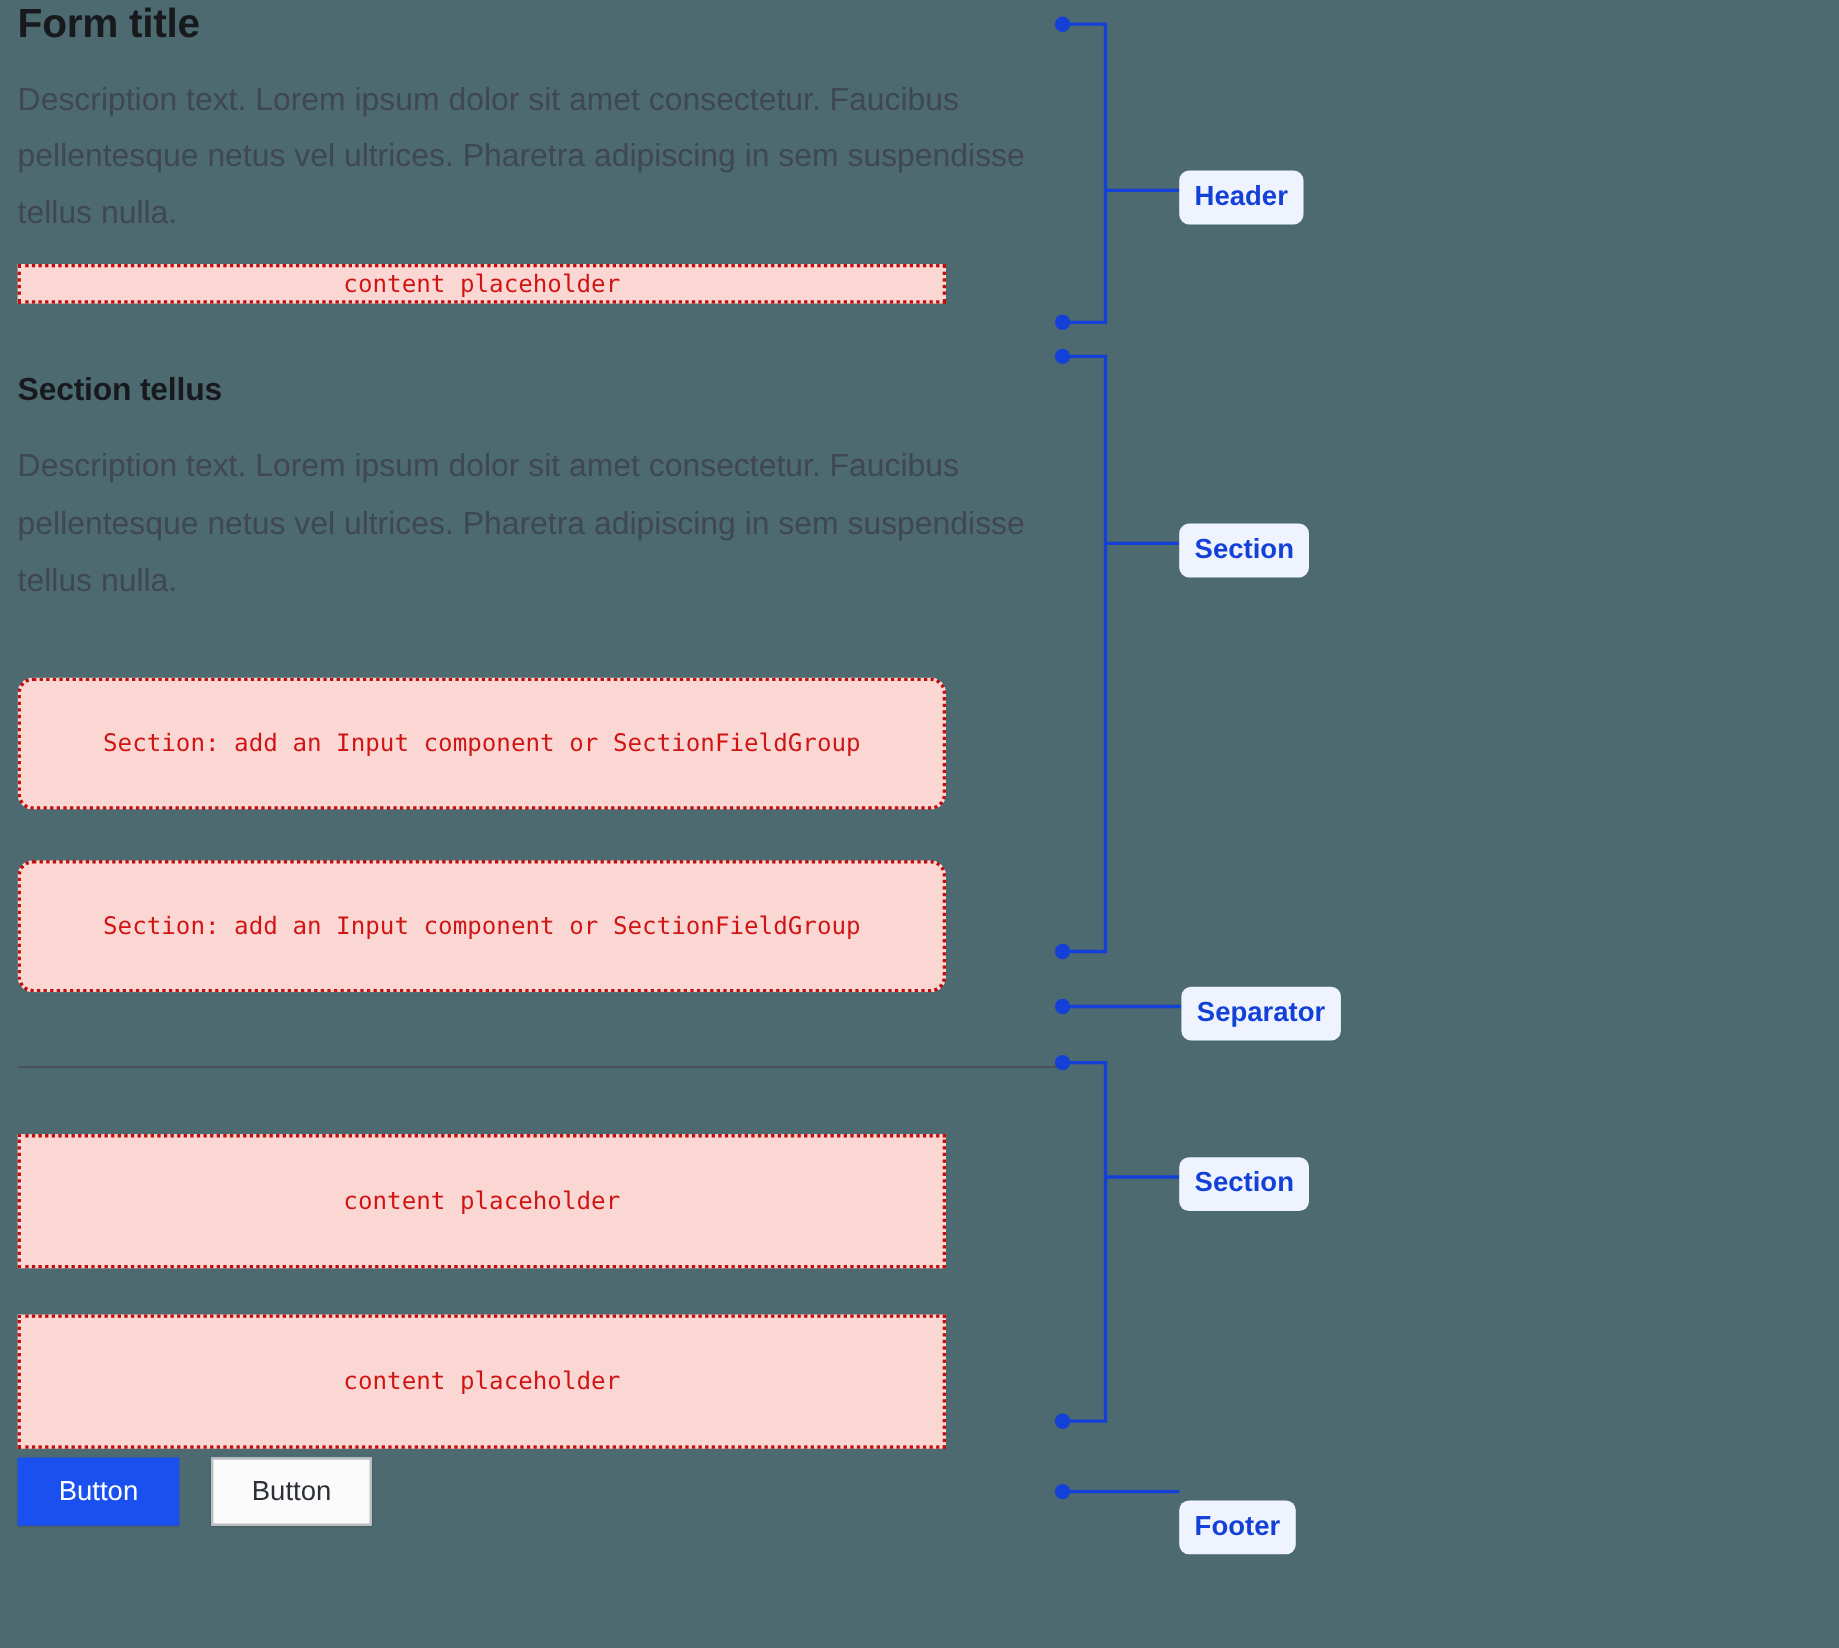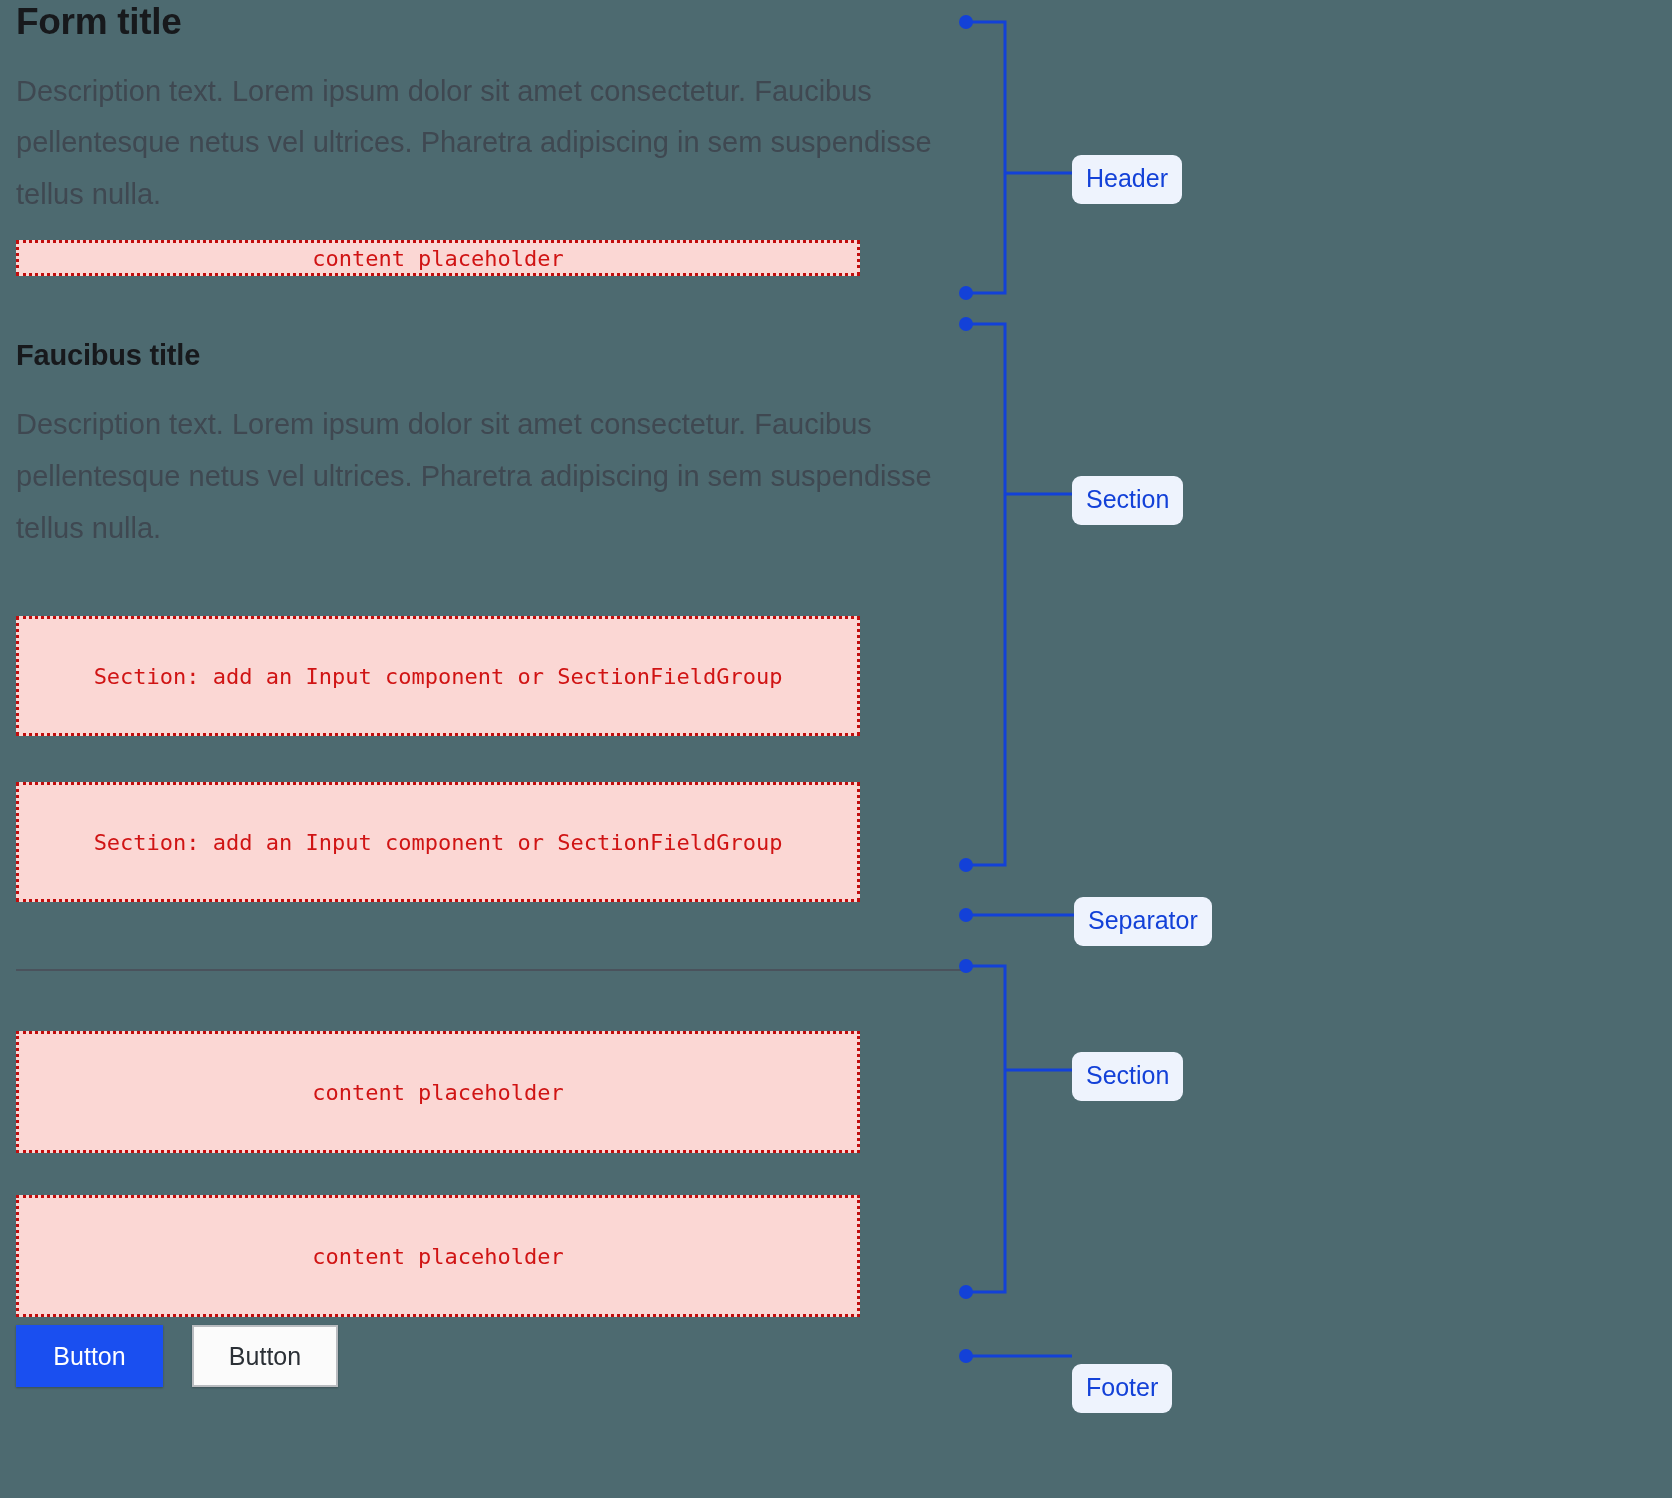--- a/index.html
+++ b/index.html
@@ -57,21 +57,21 @@
     color: #d01414;
     font-family: "DejaVu Sans Mono", "Liberation Mono", monospace;
     font-size: 22px;
     display: flex;
     align-items: center;
     justify-content: center;
     text-align: center;
     width: 844px;
   }
   .ph-thin   { height: 36px; }
-  .ph-tall   { height: 120px; }
+  .ph-tall   { height: 120px; border-radius: 14px; }
   .ph-medium { height: 122px; }
 
   .separator {
     width: 950px;
     height: 0;
     border-top: 2px solid #4a525c;
   }
 
   
   .footer-row {
@@ -121,39 +121,40 @@
     position: absolute;
     background: #eef3fd;
     color: #1341d8;
     font-family: "Liberation Sans", sans-serif;
     font-size: 25px;
     line-height: 1;
     padding: 11px 14px 13px 14px;
     border-radius: 9px;
     white-space: nowrap;
     pointer-events: auto;
+    font-weight: bold;
   }
 </style>
 </head>
 <body>
 
 <div id="stage">
 
   <div class="form-col">
 
     <div>
       <h1 class="form-title">Form title</h1>
 
       <p class="desc" style="margin-top:22px;">Description text. Lorem ipsum dolor sit amet consectetur. Faucibus pellentesque netus vel ultrices. Pharetra adipiscing in sem suspendisse tellus nulla.</p>
 
       <div class="ph ph-thin" style="margin-top:20px;">content placeholder</div>
     </div>
 
     <div style="margin-top:62px;">
-      <h2 class="section-title">Faucibus title</h2>
+      <h2 class="section-title">Section tellus</h2>
 
       <p class="desc" style="margin-top:26px;">Description text. Lorem ipsum dolor sit amet consectetur. Faucibus pellentesque netus vel ultrices. Pharetra adipiscing in sem suspendisse tellus nulla.</p>
 
       <div class="ph ph-tall" style="margin-top:62px;">Section: add an Input component or SectionFieldGroup</div>
 
       <div class="ph ph-tall" style="margin-top:46px;">Section: add an Input component or SectionFieldGroup</div>
     </div>
 
     <div class="separator" style="margin-top:67px;"></div>
 

